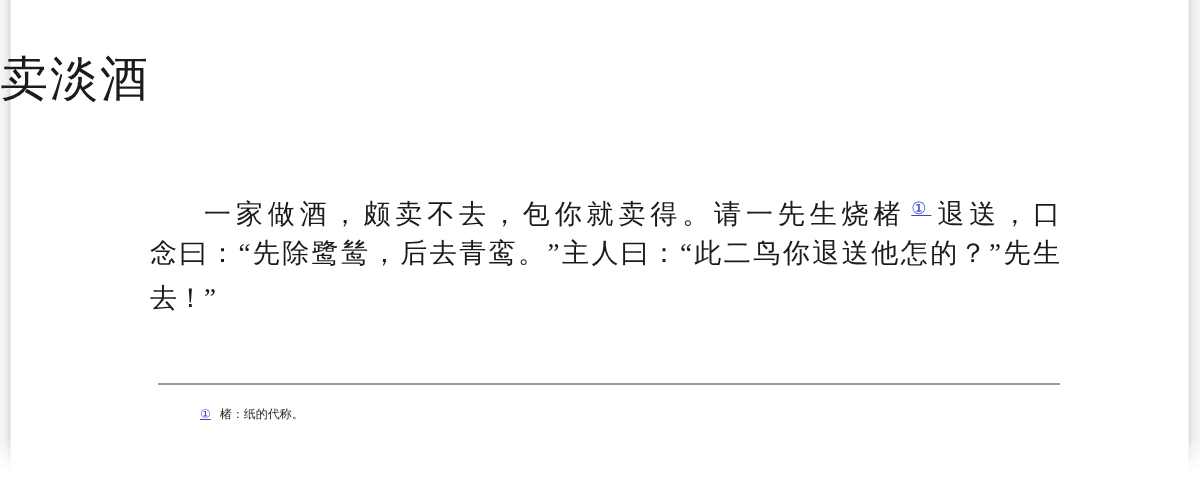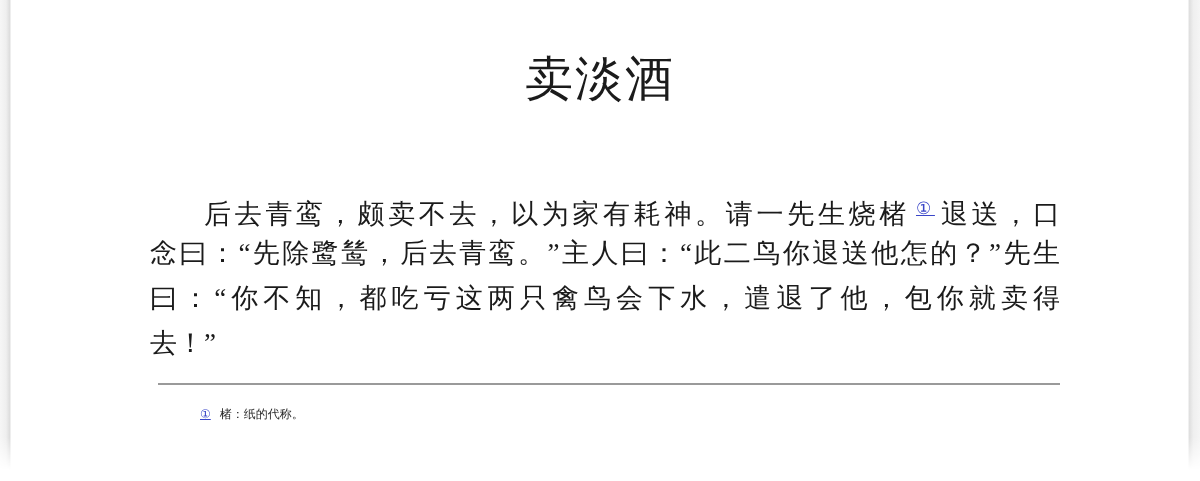--- a/index.html
+++ b/index.html
@@ -32,21 +32,21 @@
     right: 0;
     width: 12px;
     background: linear-gradient(to left, #f5f5f5, #efefef 55%, #dedede 90%, #fdfdfd 100%);
   }
   .page-title {
     position: absolute;
     top: 52px;
     left: 0;
     width: 100%;
     margin: 0;
-    text-align: center;
+    text-align: left;
     font-size: 48px;
     font-weight: normal;
     letter-spacing: 2px;
     line-height: 54px;
     color: #1b1b1b;
   }
   .body-text {
     position: absolute;
     top: 186px;
     left: 150px;
@@ -105,23 +105,22 @@
 <body>
 
 <div class="stage">
 
   <div class="edge edge-left"></div>
   <div class="edge edge-right"></div>
 
   <h1 class="page-title">卖淡酒</h1>
 
   <div class="body-text">
-    <p class="line first"><span>后去青鸾，颇卖不去，以为家有耗神。请一先生烧楮</span><a class="fn-ref">①</a><span>退送，口</span></p>
+    <p class="line first"><span>一家做酒，颇卖不去，包你就卖得。请一先生烧楮</span><a class="fn-ref">①</a><span>退送，口</span></p>
     <p class="line">念曰：“先除鹭鸶，后去青鸾。”主人曰：“此二鸟你退送他怎的？”先生</p>
-    <p class="line">曰：“你不知，都吃亏这两只禽鸟会下水，遣退了他，包你就卖得</p>
     <p class="line last">去！”</p>
   </div>
 
   <hr class="separator">
 
   <div class="footnote">
     <a class="footnote-marker">①</a><span>楮：纸的代称。</span>
   </div>
 
 </div>

